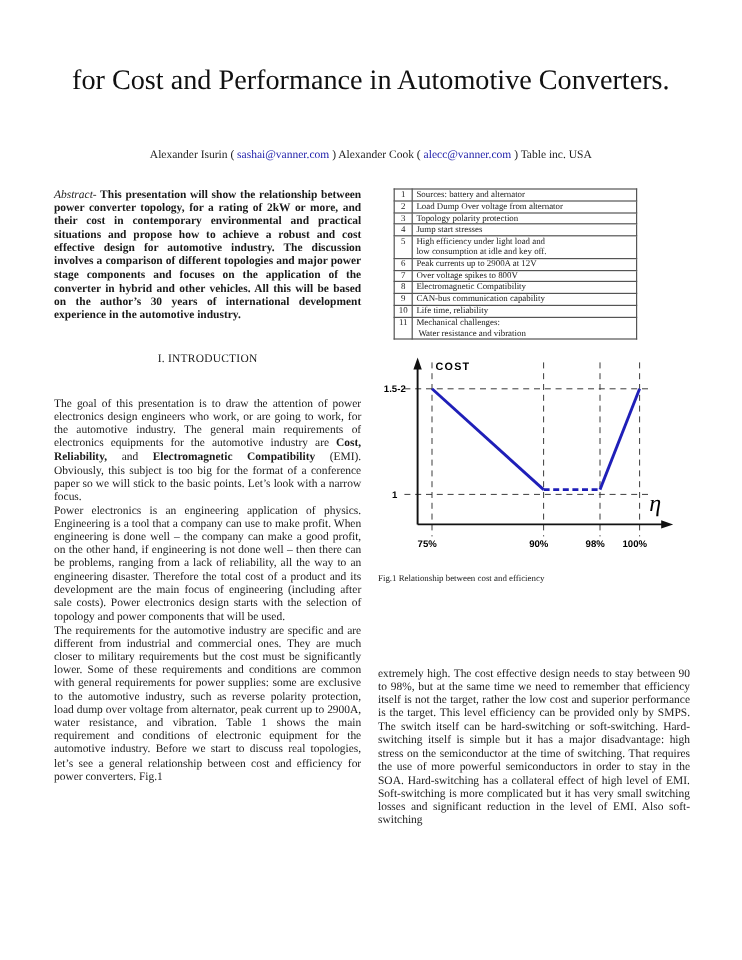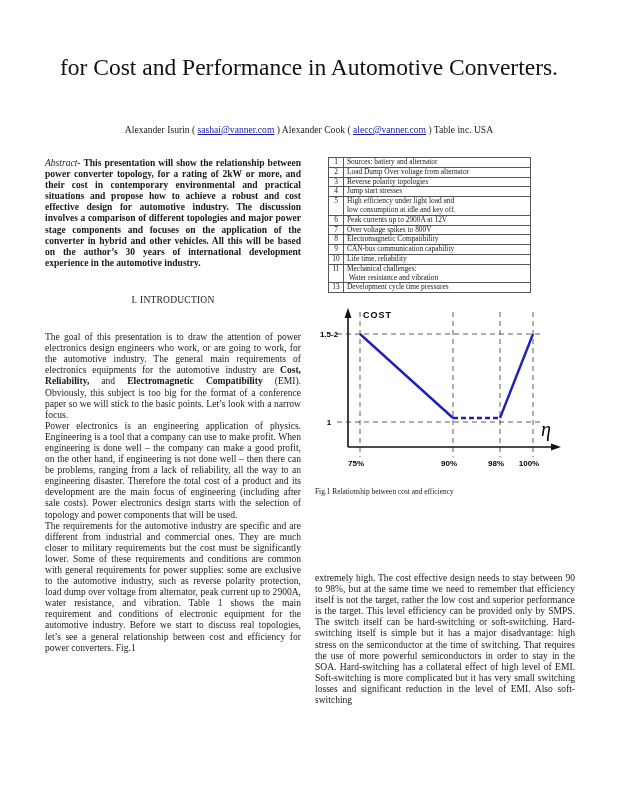--- a/index.html
+++ b/index.html
@@ -2,37 +2,37 @@
 <html><head>
 <meta charset="utf-8">
 <style>
   html, body { margin: 0; padding: 0; background: #ffffff; }
   body { width: 618px; height: 800px; position: relative; overflow: hidden;
          font-family: "Liberation Serif", serif; color: #1a1a1a; }
   .title { position: absolute; left: 0; top: 52px; width: 618px; text-align: center;
            font-size: 23.5px; line-height: 30px; color: #111; }
   .authors { position: absolute; left: 0; top: 124px; width: 618px; text-align: center;
              font-size: 9.6px; line-height: 12px; }
-  .authors a { color: #1a1aa8; text-decoration: underline; }
+  .authors a { color: #1a1aa8; }
   .col { position: absolute; font-size: 9.55px; line-height: 11.1px; text-align: justify; }
   .left { left: 45px; top: 157px; width: 256px; }
   .right { left: 315px; top: 157px; width: 260px; }
   .abstract { font-weight: bold; }
   .abstract i { font-weight: normal; font-style: italic; }
   .sec { text-align: center; margin: 26px 0 26px 0; letter-spacing: 0.2px; }
   p { margin: 0; }
   .table-caption { text-align: center; margin: 14px 0 12px 0; letter-spacing: 0.3px; }
   table.req { border-collapse: collapse; margin-left: 13px; width: 203px;
               font-size: 7.4px; line-height: 8.8px; }
   table.req td { border: 0.8px solid #555; padding: 0 3px; vertical-align: top; }
   table.req td.num { width: 14px; text-align: center; padding: 0; }
   .chart-wrap { position: relative; margin-top: 9px; height: 185px; }
   .chart-wrap svg { position: absolute; left: 0; top: 0; }
   .fig-cap { position: absolute; left: 0; top: 184px; font-size: 7.4px; }
-  .cont { position: absolute; left: 315px; top: 572px; width: 260px; }
+  .cont { position: absolute; left: 315px; top: 556px; width: 260px; }
 </style>
 </head>
 <body>
 
 <div class="title">
   <div>for Cost and Performance in Automotive Converters.</div>
 </div>
 
 <div class="authors">
   <span>Alexander Isurin (</span>
@@ -61,21 +61,21 @@
         </tr>
         <tr>
           <td class="num">2</td>
           <td>
             <div>Load Dump Over voltage from alternator</div>
           </td>
         </tr>
         <tr>
           <td class="num">3</td>
           <td>
-            <div>Reverse polarity topologies</div>
+            <div>Topology polarity protection</div>
           </td>
         </tr>
         <tr>
           <td class="num">4</td>
           <td>
             <div>Jump start stresses</div>
           </td>
         </tr>
         <tr>
           <td class="num">5</td>
@@ -114,26 +114,20 @@
             <div>Life time, reliability</div>
           </td>
         </tr>
         <tr>
           <td class="num">11</td>
           <td>
             <div>Mechanical challenges:</div>
             <div style="white-space: pre;"> Water resistance and vibration</div>
           </td>
         </tr>
-        <tr>
-          <td class="num">13</td>
-          <td>
-            <div>Development cycle time pressures</div>
-          </td>
-        </tr>
       </tbody>
   </table>
   <div class="chart-wrap">
     <svg id="chart" width="260" height="170">
         <line x1="45" y1="10" x2="45" y2="155" stroke="#333" stroke-width="0.8" stroke-dasharray="5,4"></line>
         <line x1="138" y1="10" x2="138" y2="155" stroke="#333" stroke-width="0.8" stroke-dasharray="5,4"></line>
         <line x1="185" y1="10" x2="185" y2="155" stroke="#333" stroke-width="0.8" stroke-dasharray="5,4"></line>
         <line x1="218" y1="10" x2="218" y2="155" stroke="#333" stroke-width="0.8" stroke-dasharray="5,4"></line>
         <line x1="22" y1="120" x2="228" y2="120" stroke="#333" stroke-width="0.8" stroke-dasharray="5,4"></line>
         <line x1="22" y1="32" x2="228" y2="32" stroke="#333" stroke-width="0.8" stroke-dasharray="5,4"></line>

